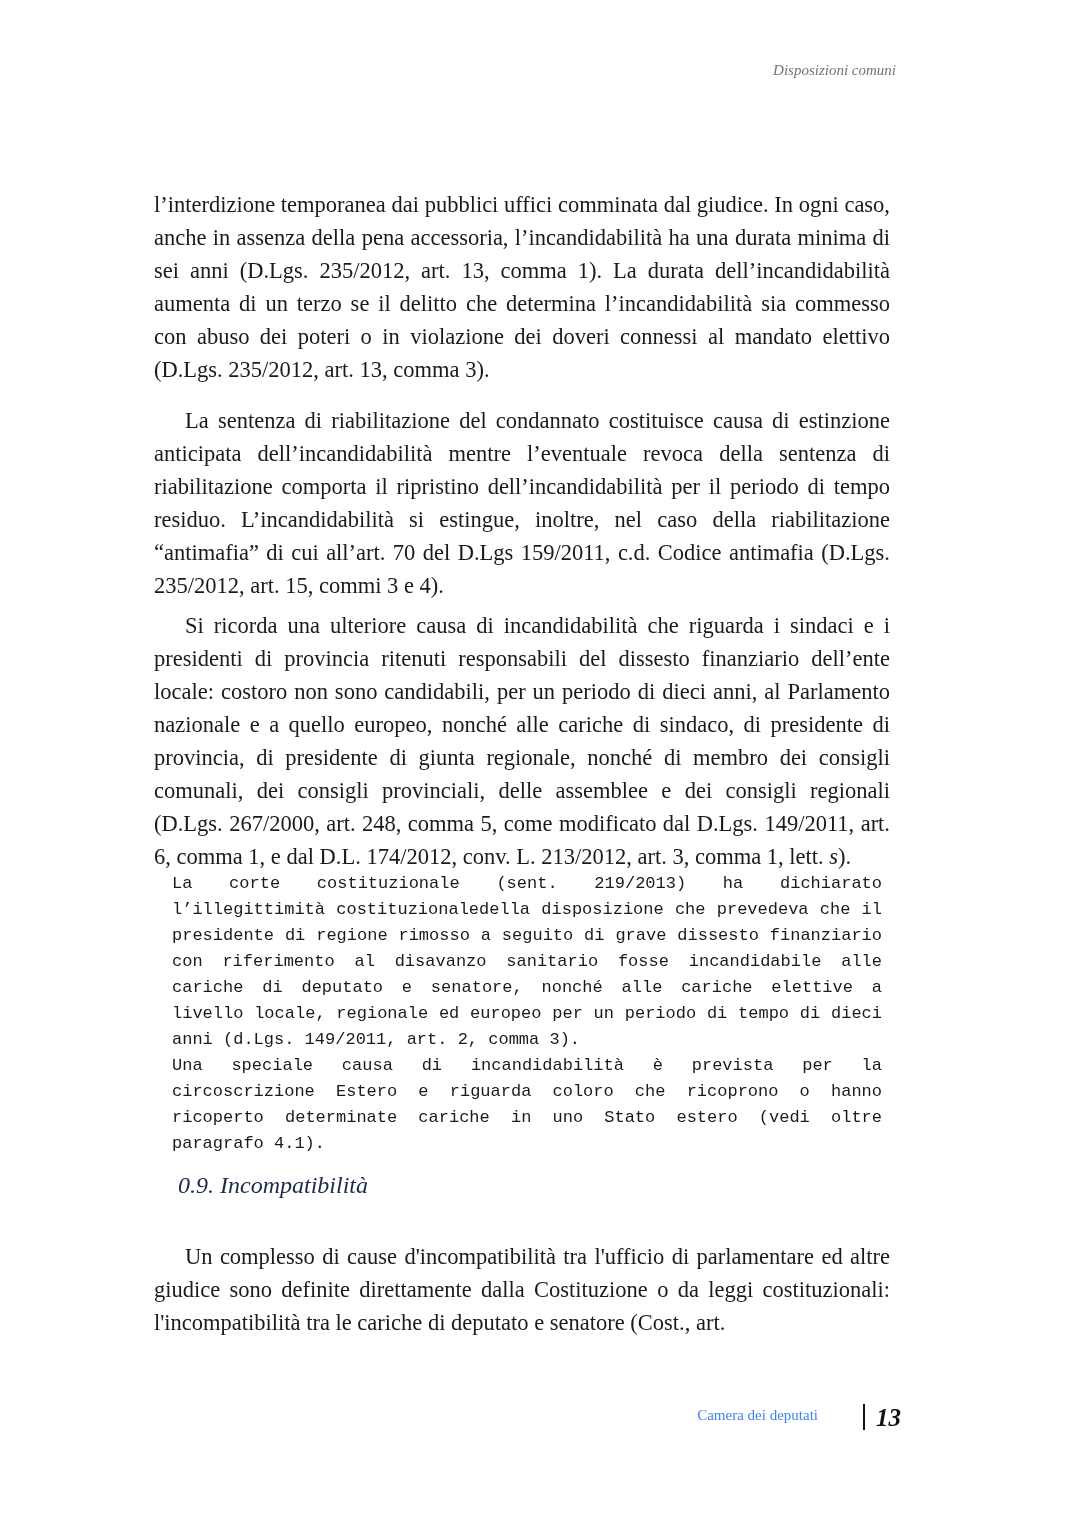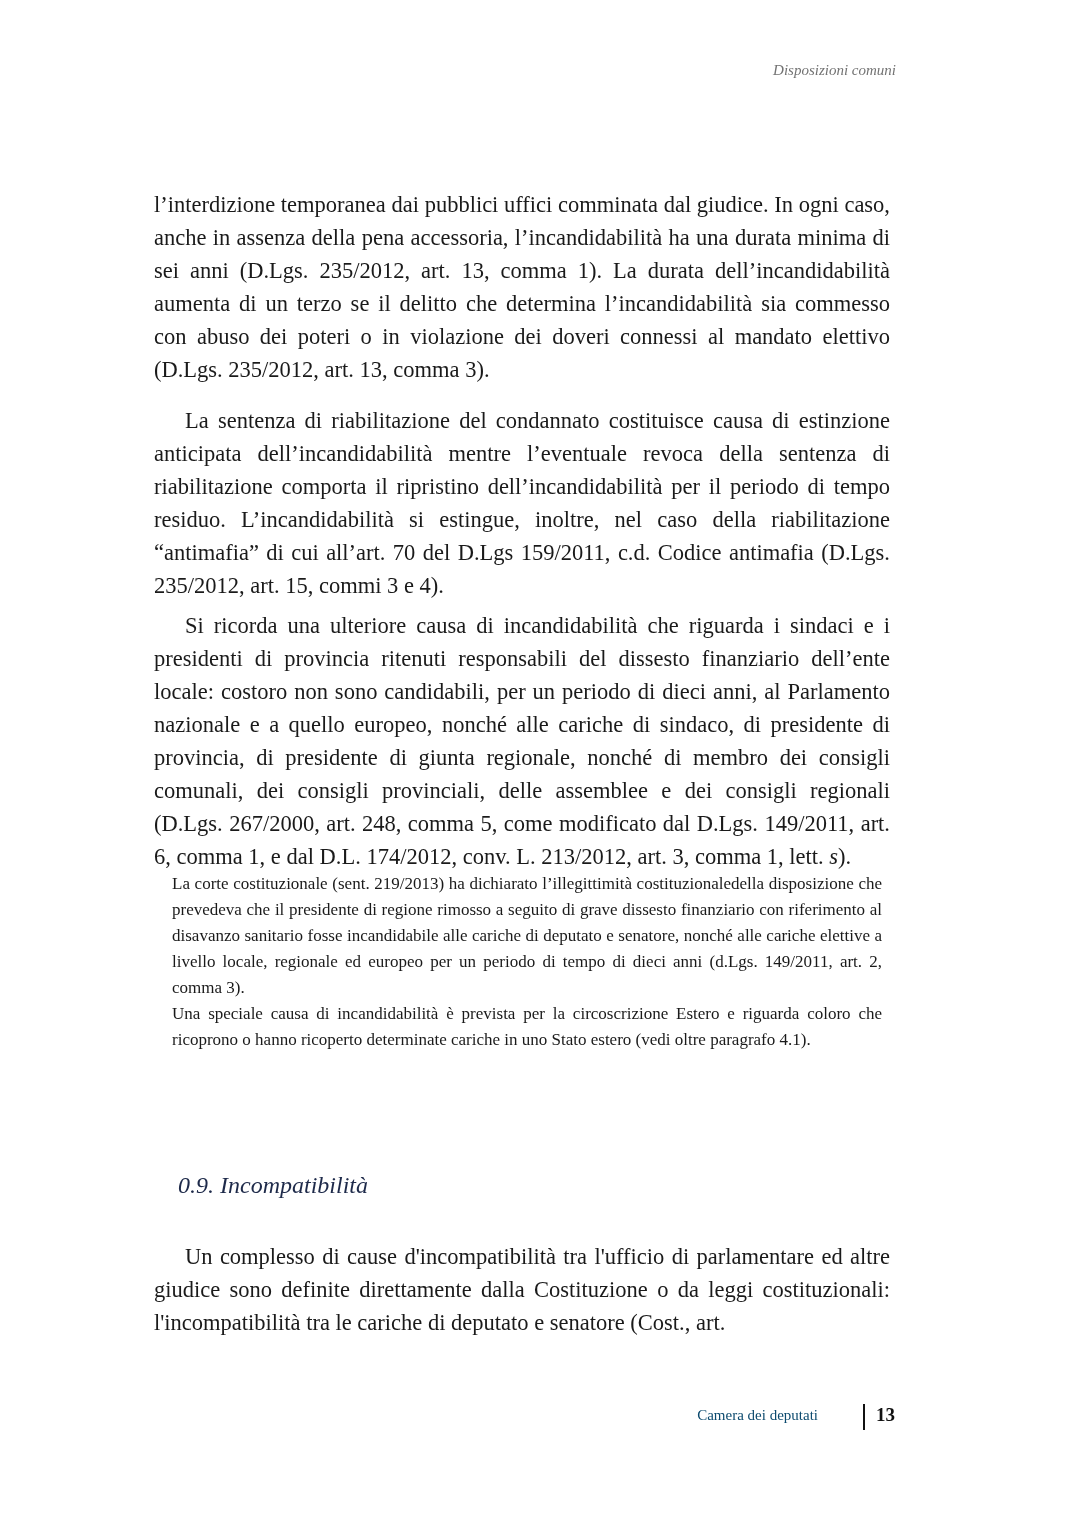--- a/index.html
+++ b/index.html
@@ -9,28 +9,28 @@
                   font-size: 15px; color: #737373; }
   .body-text { position: absolute; left: 146px; width: 752px; font-size: 22.5px;
                line-height: 33px; text-align: justify; }
   .body-text p { margin: 8px; }
   .indent { text-indent: 31px; }
   #p1 { top: 180px; }
   #p2 { top: 396px; }
   #p3 { top: 601px; }
   .note { position: absolute; left: 172px; width: 710px; top: 871px;
           font-size: 17px; line-height: 26px; text-align: justify; color: #1a1a1a; }
-  .note p { margin: 0; }
+  .note p { margin: 0; font-family: Liberation Mono, monospace; }
   .section-heading { position: absolute; left: 178px; top: 1172px; font-style: italic;
                      font-size: 24px; color: #1e2a4a; margin: 0; font-weight: normal; }
   #p4 { top: 1232px; }
   .footer { position: absolute; top: 1404px; left: 0; width: 1074px; height: 30px; }
-  .footer-publisher { position: absolute; right: 256px; top: 3px; font-size: 15px; color: #0c4a6e; }
+  .footer-publisher { position: absolute; right: 256px; top: 3px; font-size: 15px; color: #3b82f6; }
   .footer-rule { position: absolute; left: 863px; top: 0; width: 2px; height: 26px; background: #111; }
-  .footer-page { position: absolute; left: 876px; top: 0; font-size: 19px; font-weight: bold; color: #111; }
+  .footer-page { position: absolute; left: 876px; top: 0; font-size: 25px; font-weight: bold; color: #111; font-style: italic; }
 </style>
 </head>
 <body>
 
 <div class="running-head">Disposizioni comuni</div>
 
 <div class="body-text" id="p1">
   <p>l’interdizione temporanea dai pubblici uffici comminata dal giudice. In ogni caso, anche in assenza della pena accessoria, l’incandidabilità ha una durata minima di sei anni (D.Lgs. 235/2012, art. 13, comma 1). La durata dell’incandidabilità aumenta di un terzo se il delitto che determina l’incandidabilità sia commesso con abuso dei poteri o in violazione dei doveri connessi al mandato elettivo (D.Lgs. 235/2012, art. 13, comma 3).</p>
 </div>
 

